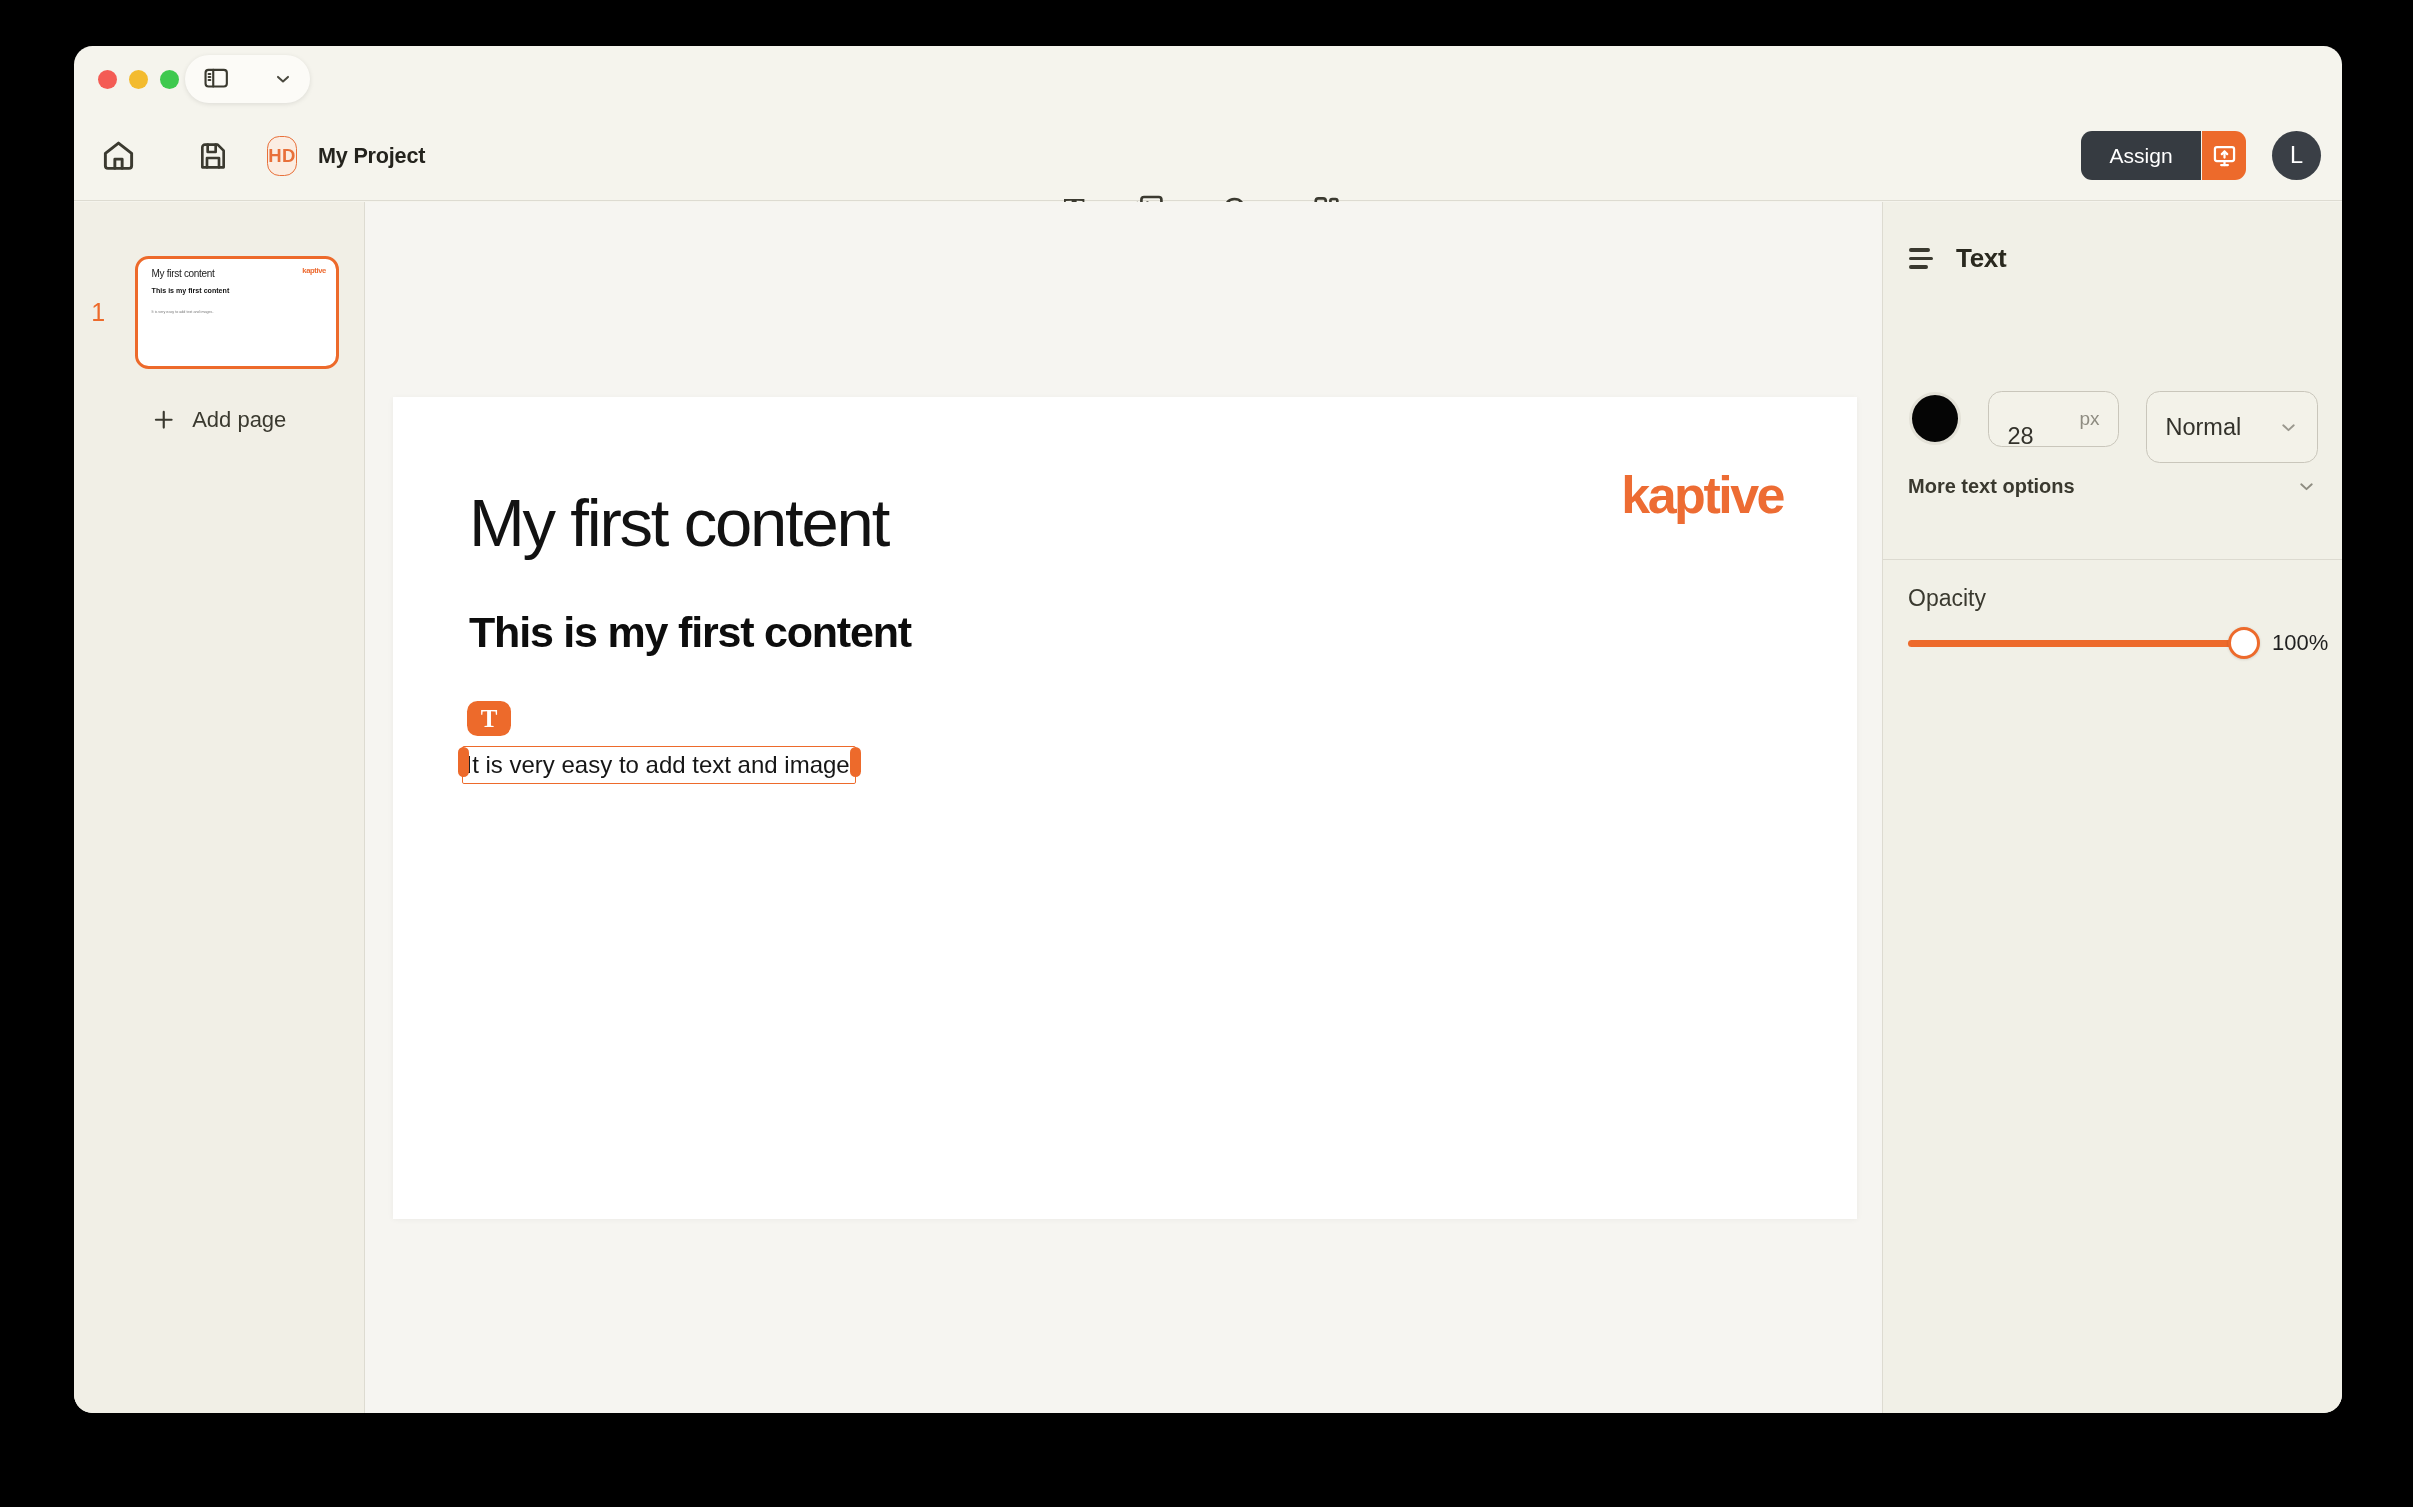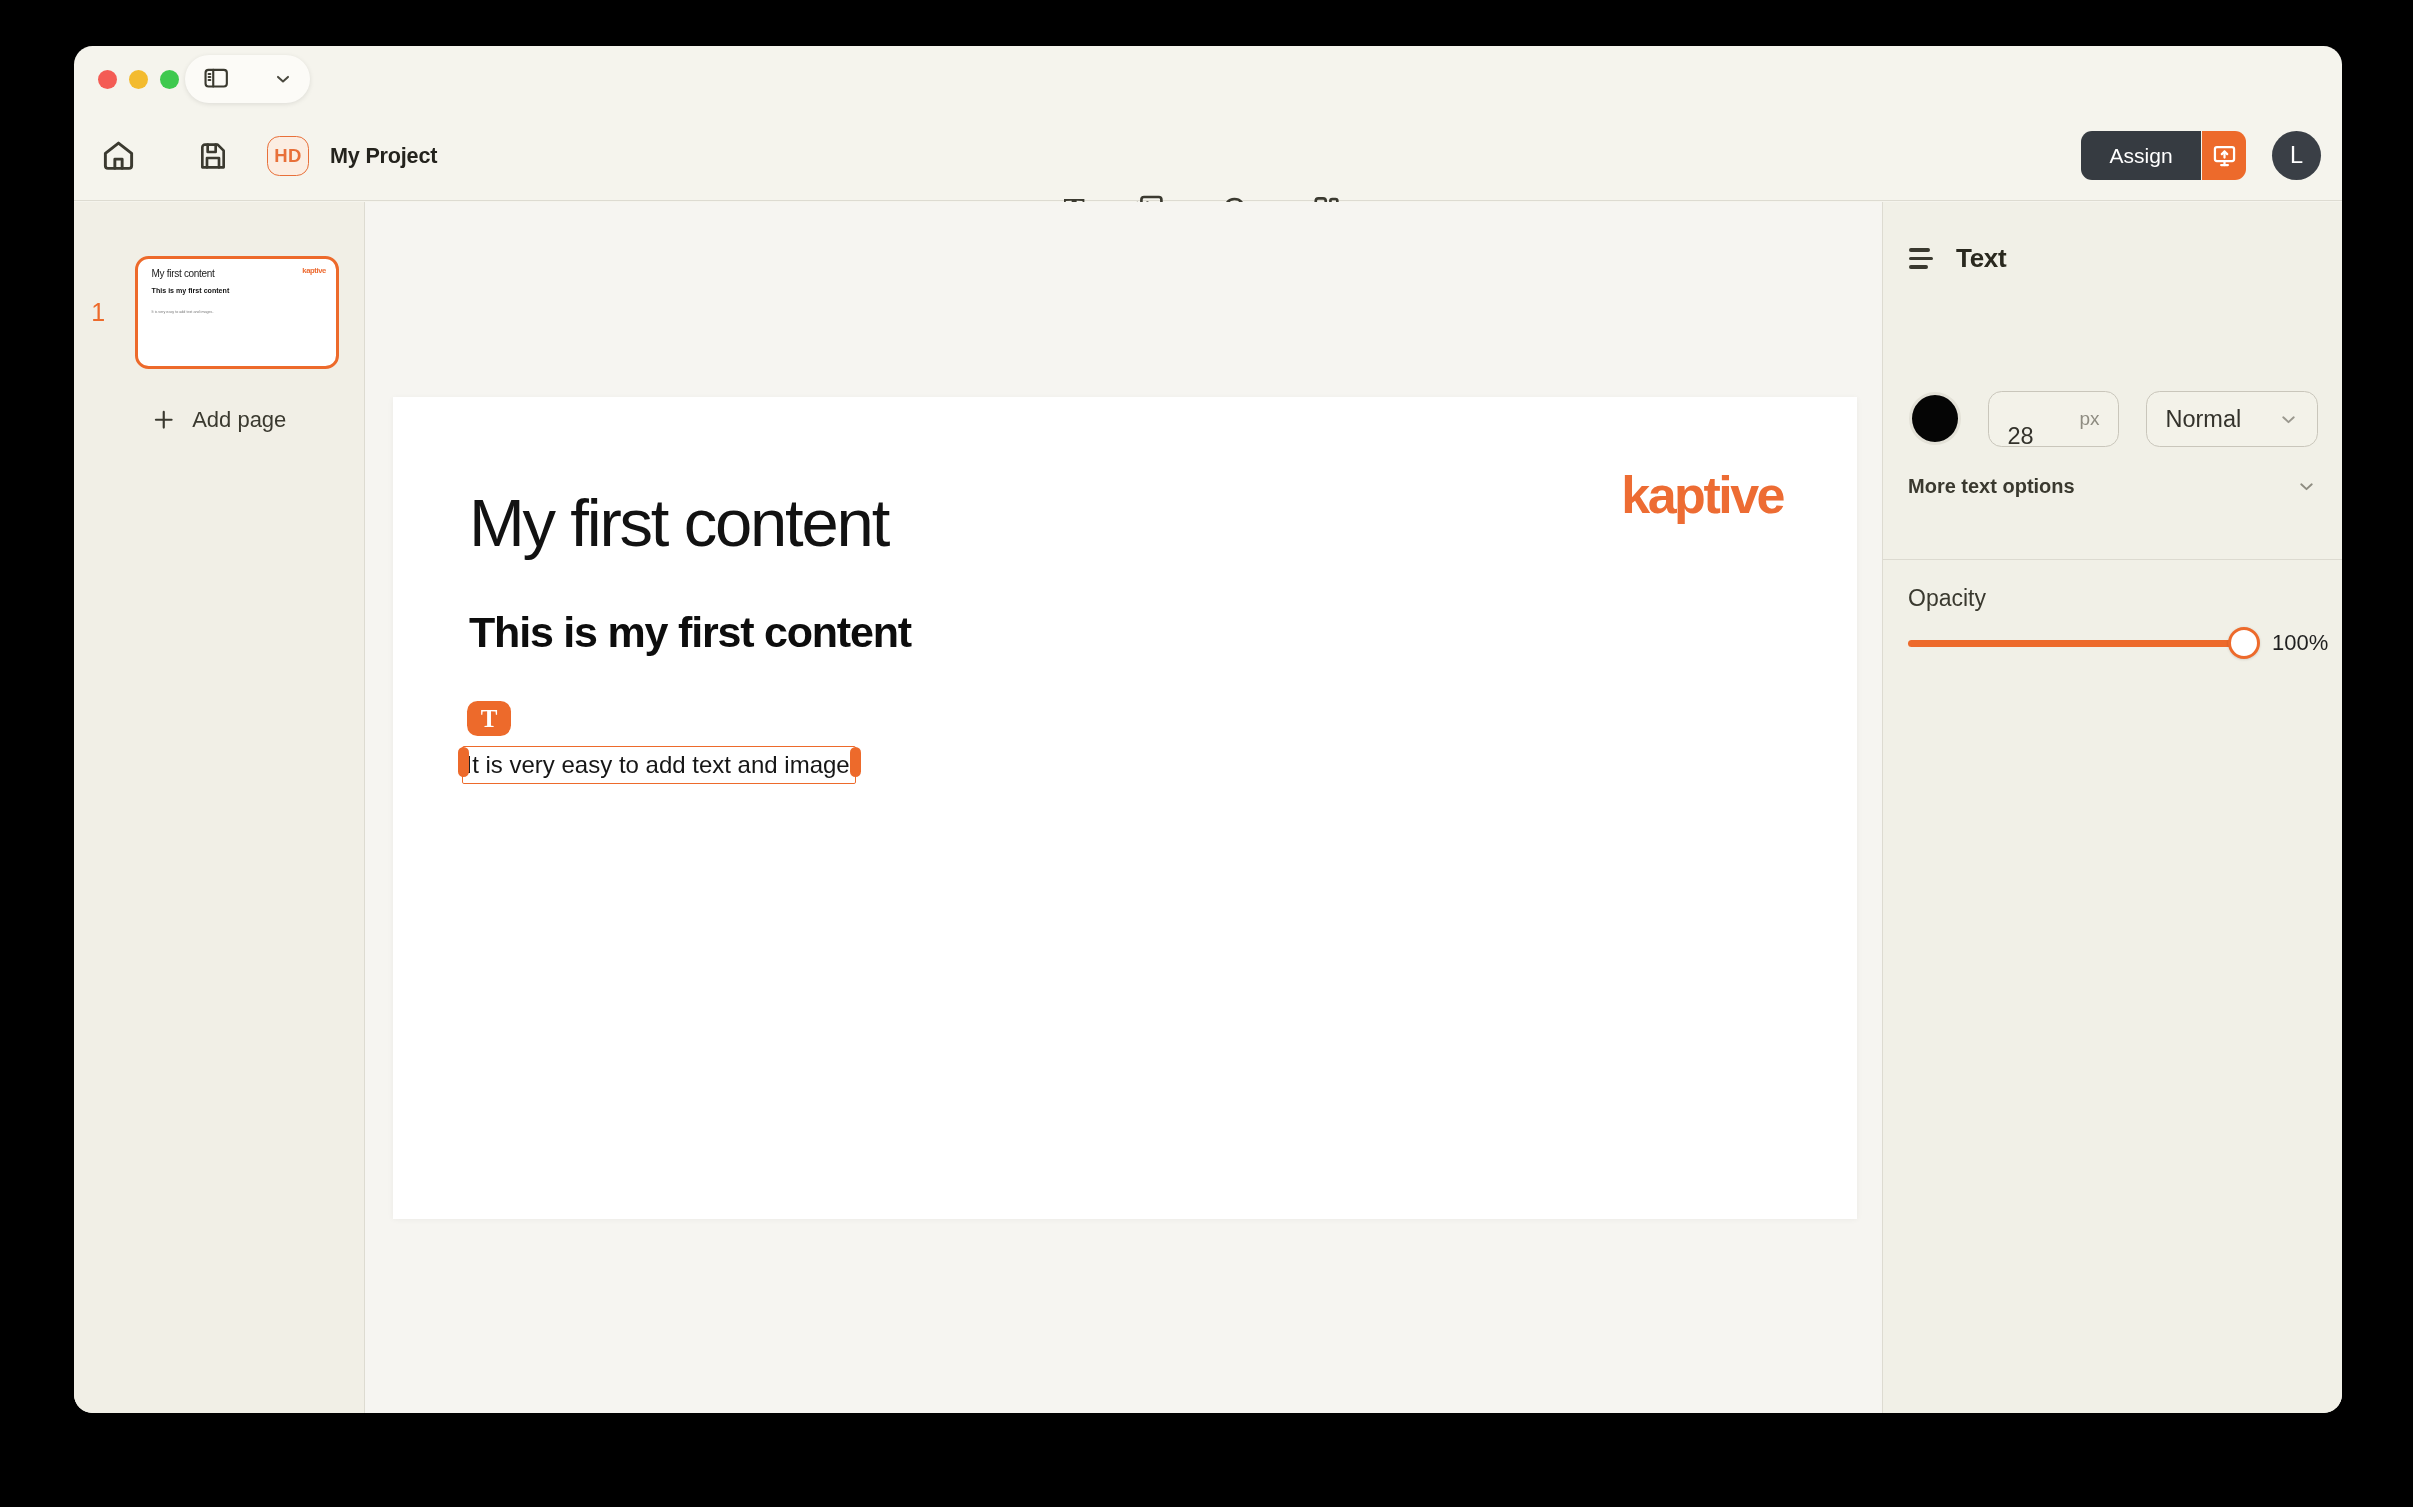--- a/index.html
+++ b/index.html
@@ -15,21 +15,21 @@
   .light{width:19px;height:19px;border-radius:50%;}
   .light.red{background:#F45C55;}
   .light.yellow{background:#F3BB2F;}
   .light.green{background:#3EC94E;}
   .tb-pill{position:absolute;left:111px;top:8.7px;width:125px;height:48px;border-radius:25px;background:#FCFBF7;box-shadow:0 1.2px 5px rgba(0,0,0,.10);display:flex;align-items:center;justify-content:space-between;padding:0 17.3px;}
 
   
   .toolbar{position:absolute;left:0;top:65px;width:100%;height:90px;border-bottom:1.2px solid #DDDBD1;display:flex;align-items:center;}
   .tb-left{display:flex;align-items:center;margin-left:27px;}
   .icon-btn{display:flex;align-items:center;justify-content:center;background:none;border:none;padding:0;cursor:pointer;}
-  .hd-badge{width:42px;height:40px;border-radius:12.4px;border:1.9px solid #E8703A;background:#FBEDE2;color:#E8703A;font-size:18.5px;font-weight:600;display:flex;align-items:center;justify-content:center;letter-spacing:0.3px;}
+  .hd-badge{width:30px;height:40px;border-radius:12.4px;border:1.9px solid #E8703A;background:#FBEDE2;color:#E8703A;font-size:18.5px;font-weight:600;display:flex;align-items:center;justify-content:center;letter-spacing:0.3px;}
   .project-title{font-size:21.6px;font-weight:bold;color:#24231D;margin-left:21px;letter-spacing:-0.2px;}
   .tb-center{position:absolute;left:50%;top:65px;height:90px;transform:translateX(-50%);display:flex;gap:36px;align-items:center;}
   .tool{display:flex;flex-direction:column;align-items:center;gap:5px;background:none;border:none;padding:0;cursor:pointer;}
   .tool .glyph{height:33px;display:flex;align-items:flex-end;justify-content:center;}
   .tool .lbl{font-size:17.3px;color:#33322B;}
   .serifT{font-family:"Liberation Serif",serif;font-size:32px;line-height:31px;font-weight:600;color:#3B3A30;}
   .tb-right{margin-left:auto;margin-right:21px;display:flex;align-items:center;gap:26px;}
   .split-btn{display:flex;border-radius:11px;overflow:hidden;}
   .assign{background:#363B41;color:#FFF;font-size:21px;height:49px;padding:0 28.4px;display:flex;align-items:center;border:none;cursor:pointer;}
   .publish{background:#ED6A2B;width:45px;height:49px;display:flex;align-items:center;justify-content:center;border:none;border-left:1.9px solid #F5F4ED;cursor:pointer;}
@@ -71,21 +71,21 @@
   .align-icon i:nth-child(2){width:23.5px;}
   .align-icon i:nth-child(3){width:18.5px;}
   .panel-title{font-size:26px;font-weight:bold;color:#2A291F;letter-spacing:-0.3px;}
   .field{border:1.2px solid #C9C6BB;border-radius:13.6px;display:flex;align-items:center;background:#F3F2E9;}
   .dd-font{position:absolute;left:25px;top:108px;width:410px;height:57px;justify-content:space-between;padding:0 22px;cursor:pointer;}
   .dd-text{font-size:23.5px;color:#33322B;}
   .swatch{position:absolute;left:26px;top:190px;width:52px;height:53px;border-radius:50%;background:#050505;border:3.1px solid #E3E1D7;cursor:pointer;}
   .size-box{position:absolute;left:105px;top:189px;width:131px;height:56px;justify-content:space-between;padding:0 18.5px;}
   .size-input{width:56px;border:none;background:transparent;font-size:23.5px;color:#33322B;font-family:"Liberation Sans",sans-serif;outline:none;padding:0;margin-top:34px;}
   .unit{font-size:19px;color:#8E8C81;}
-  .weight-box{position:absolute;left:263px;top:189px;width:172px;height:56px;justify-content:space-between;padding:0 18.5px;cursor:pointer;}
+  .weight-box{position:absolute;left:263px;top:189px;width:172px;height:72px;justify-content:space-between;padding:0 18.5px;cursor:pointer;}
   .more-row{position:absolute;left:25px;top:273px;width:409px;display:flex;align-items:center;justify-content:space-between;background:none;border:none;padding:0;cursor:pointer;}
   .more-row .lbl{font-size:20px;color:#3A392F;font-weight:bold;}
   .panel-divider{position:absolute;left:0;top:357px;width:100%;height:1.2px;background:#DCDAD0;}
   .opacity-label{position:absolute;left:25px;top:383px;font-size:23px;color:#3A392F;}
   .slider{position:absolute;left:25px;top:438px;width:347px;height:6.8px;border-radius:3.7px;background:#ED6A2B;cursor:pointer;}
   .slider-thumb{position:absolute;left:320px;top:-13px;width:32px;height:32px;border-radius:50%;background:#FFF;border:3.1px solid #ED6A2B;box-shadow:0 0.6px 2.5px rgba(0,0,0,.15);cursor:grab;}
   .opacity-value{position:absolute;left:389px;top:428px;font-size:22px;color:#1F1F1F;}
 
   svg{display:block;}
 </style>

